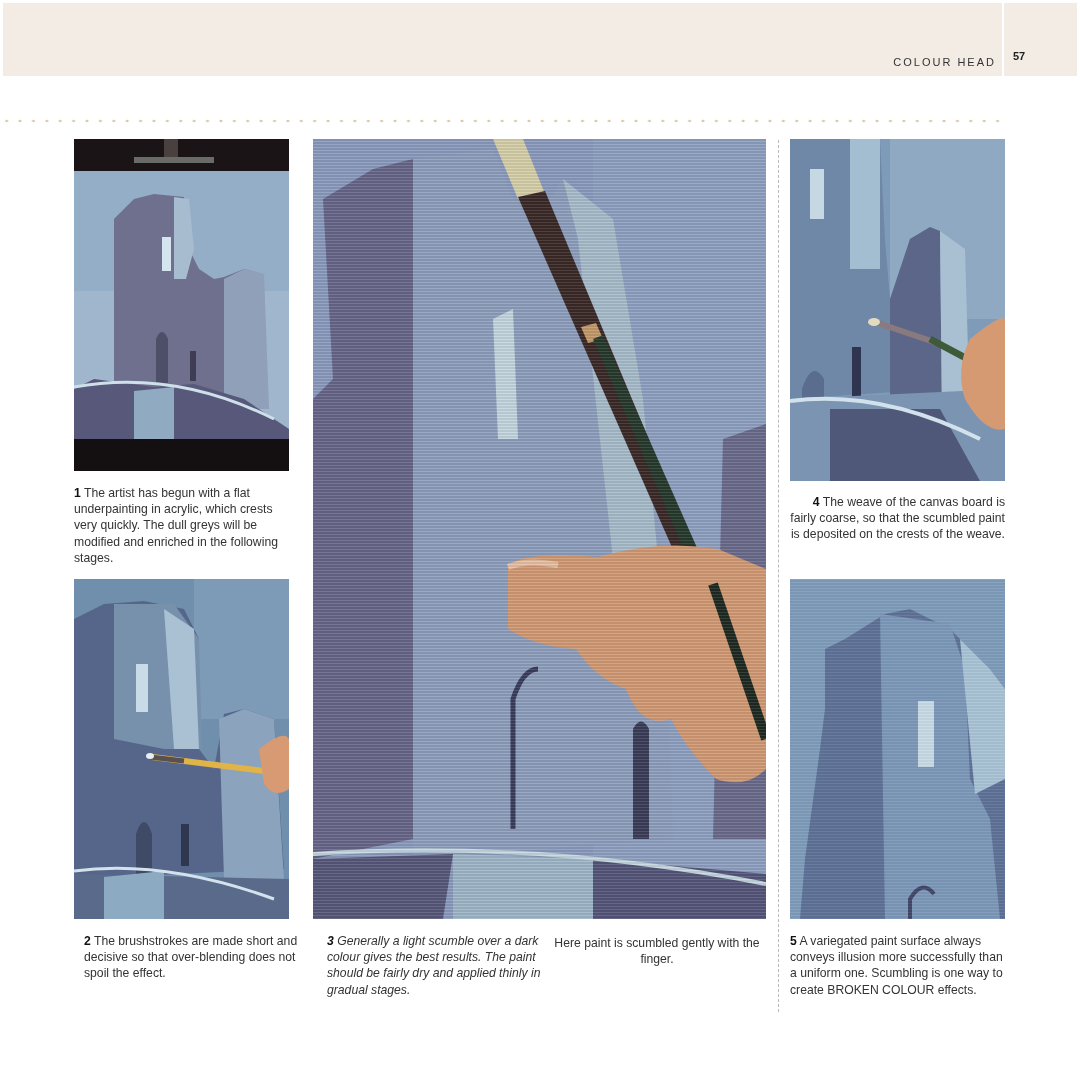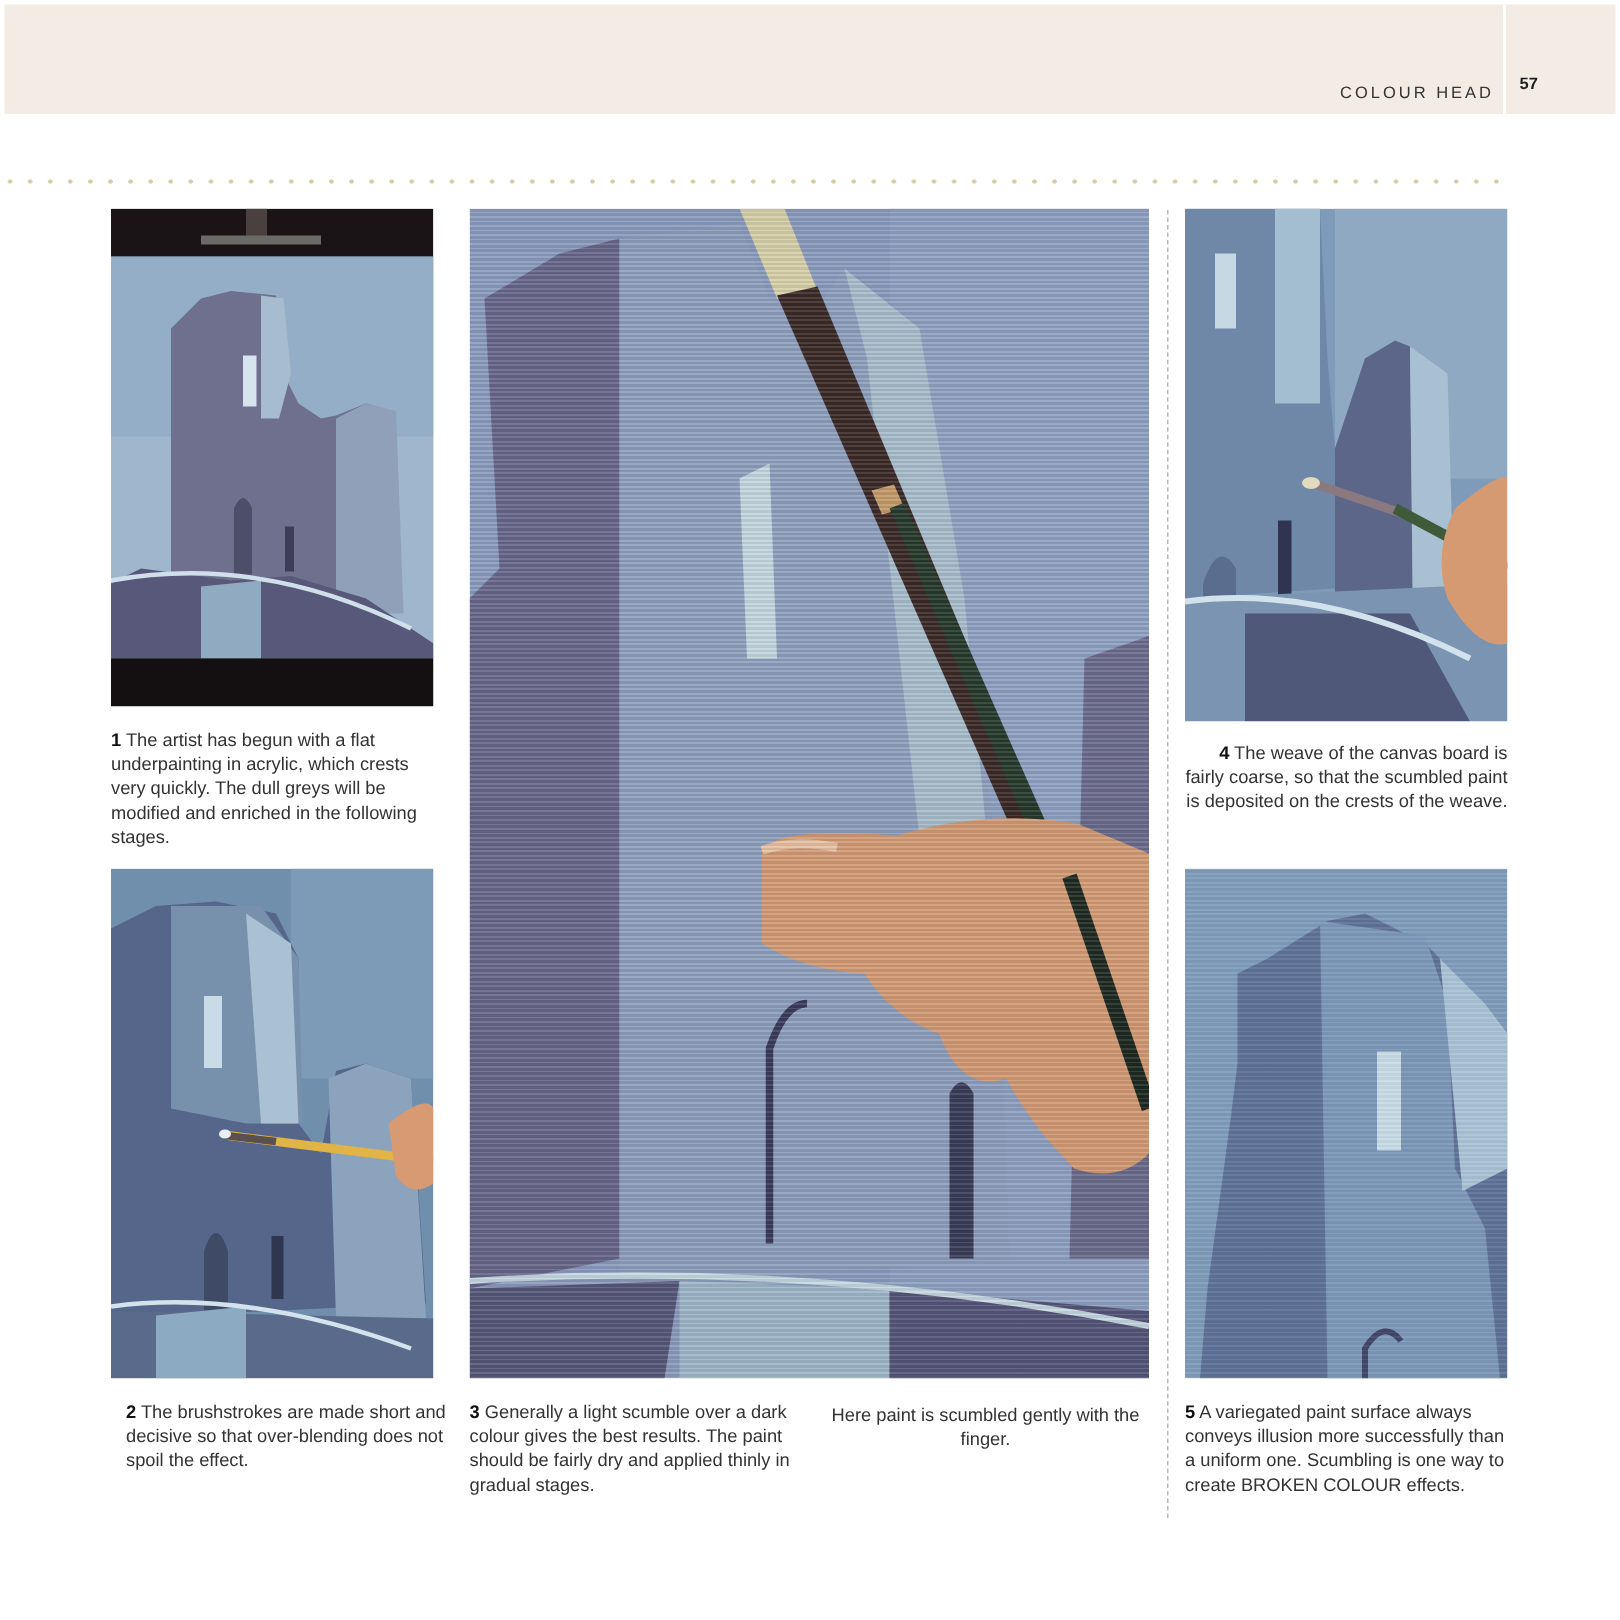--- a/index.html
+++ b/index.html
@@ -127,21 +127,21 @@
     <polygon points="180,0 210,0 232,55 205,60" fill="#d6cfa9"></polygon>
     <polygon points="205,58 232,52 390,430 372,438" fill="#3a2a28"></polygon>
     <polygon points="268,188 283,184 290,200 275,204" fill="#c49a6a"></polygon>
     <polygon points="280,200 290,196 400,445 388,450" fill="#263a2c"></polygon>
     <path d="M195 428 q10 -16 90 -10 q60 -18 120 -8 l48 20 v200 q-20 20 -50 10 q-30 -30 -45 -60 q-30 10 -45 -30 q-30 -10 -50 -40 q-40 -2 -68 -20z" fill="#d39a74"></path>
     <path d="M195 428 q20 -8 50 -2" stroke="#e6c1a4" stroke-width="6" fill="none"></path>
     <line x1="400" y1="445" x2="453" y2="600" stroke="#1e2a22" stroke-width="10"></line>
   </svg>
   <div class="canvas-weave"></div>
 </div>
-<div class="caption" style="left:313px; top:933px; width:215px;">
+<div class="caption" style="left:327px; top:933px; width:215px;font-style:italic;">
   <b>3</b><span> Generally a light scumble over a dark colour gives the best results. The paint should be fairly dry and applied thinly in gradual stages.</span>
 </div>
 <div class="caption" style="left:552px; top:935px; width:210px;text-align:center;">
   <span>Here paint is scumbled gently with the finger.</span>
 </div>
 
 <div class="photo" style="left:790px; top:139px; width:215px; height:342px;">
   <svg viewBox="0 0 215 342" preserveAspectRatio="none">
     <rect width="215" height="342" fill="#7e9cba"></rect>
     <rect x="100" y="0" width="115" height="180" fill="#8fa9c3"></rect>

